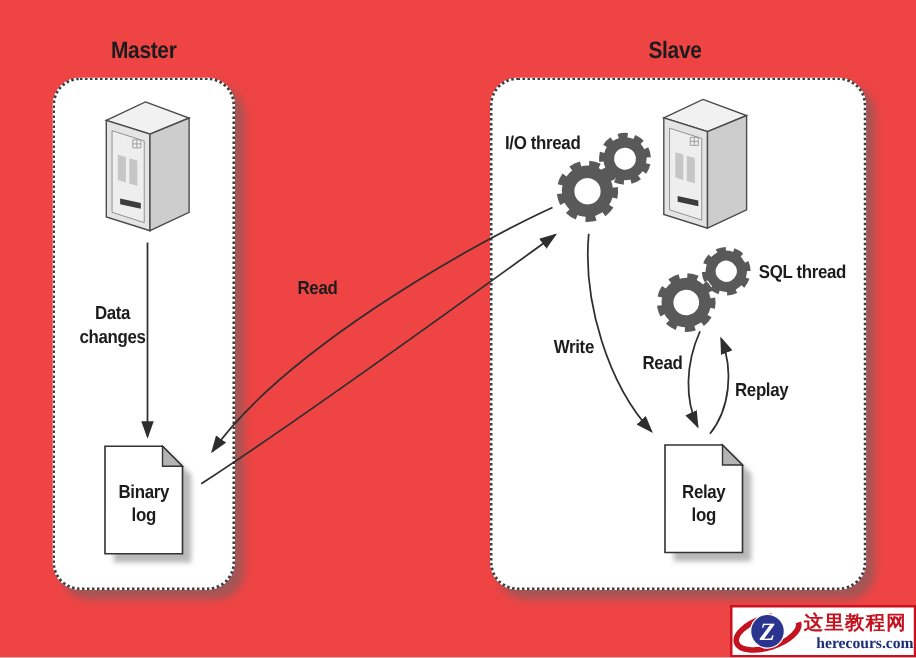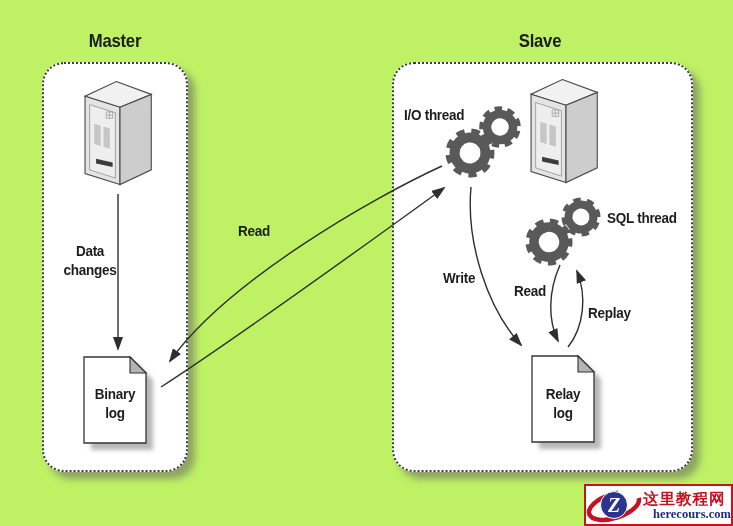--- a/index.html
+++ b/index.html
@@ -1,16 +1,16 @@
 <!DOCTYPE html>
 <html><head>
 <meta charset="utf-8">
 <style>
   html,body{margin:0;padding:0;background:#fff;}
-  #canvas{position:relative;width:733px;height:526px;background:#bef264;overflow:hidden;
+  #canvas{position:relative;width:733px;height:526px;background:#ef4444;overflow:hidden;
           font-family:"Liberation Sans",sans-serif;color:#1c1c1c;}
   .group-box{position:absolute;border:2px dotted #3c3c3c;border-radius:22px;background:#fff;
              box-sizing:border-box;box-shadow:7px 7px 7px rgba(100,100,100,.55);z-index:1;}
   #master-box{left:42px;top:62px;width:146px;height:410px;}
   #slave-box{left:392px;top:62px;width:301px;height:410px;}
   #overlay{position:absolute;left:0;top:0;width:733px;height:526px;z-index:4;pointer-events:none;}
   .title{position:absolute;font-size:19px;font-weight:700;letter-spacing:-.3px;
          transform:scaleX(.88);z-index:5;text-align:center;}
   #master-title{left:75px;top:30px;width:80px;}
   #slave-title{left:500px;top:30px;width:80px;}

